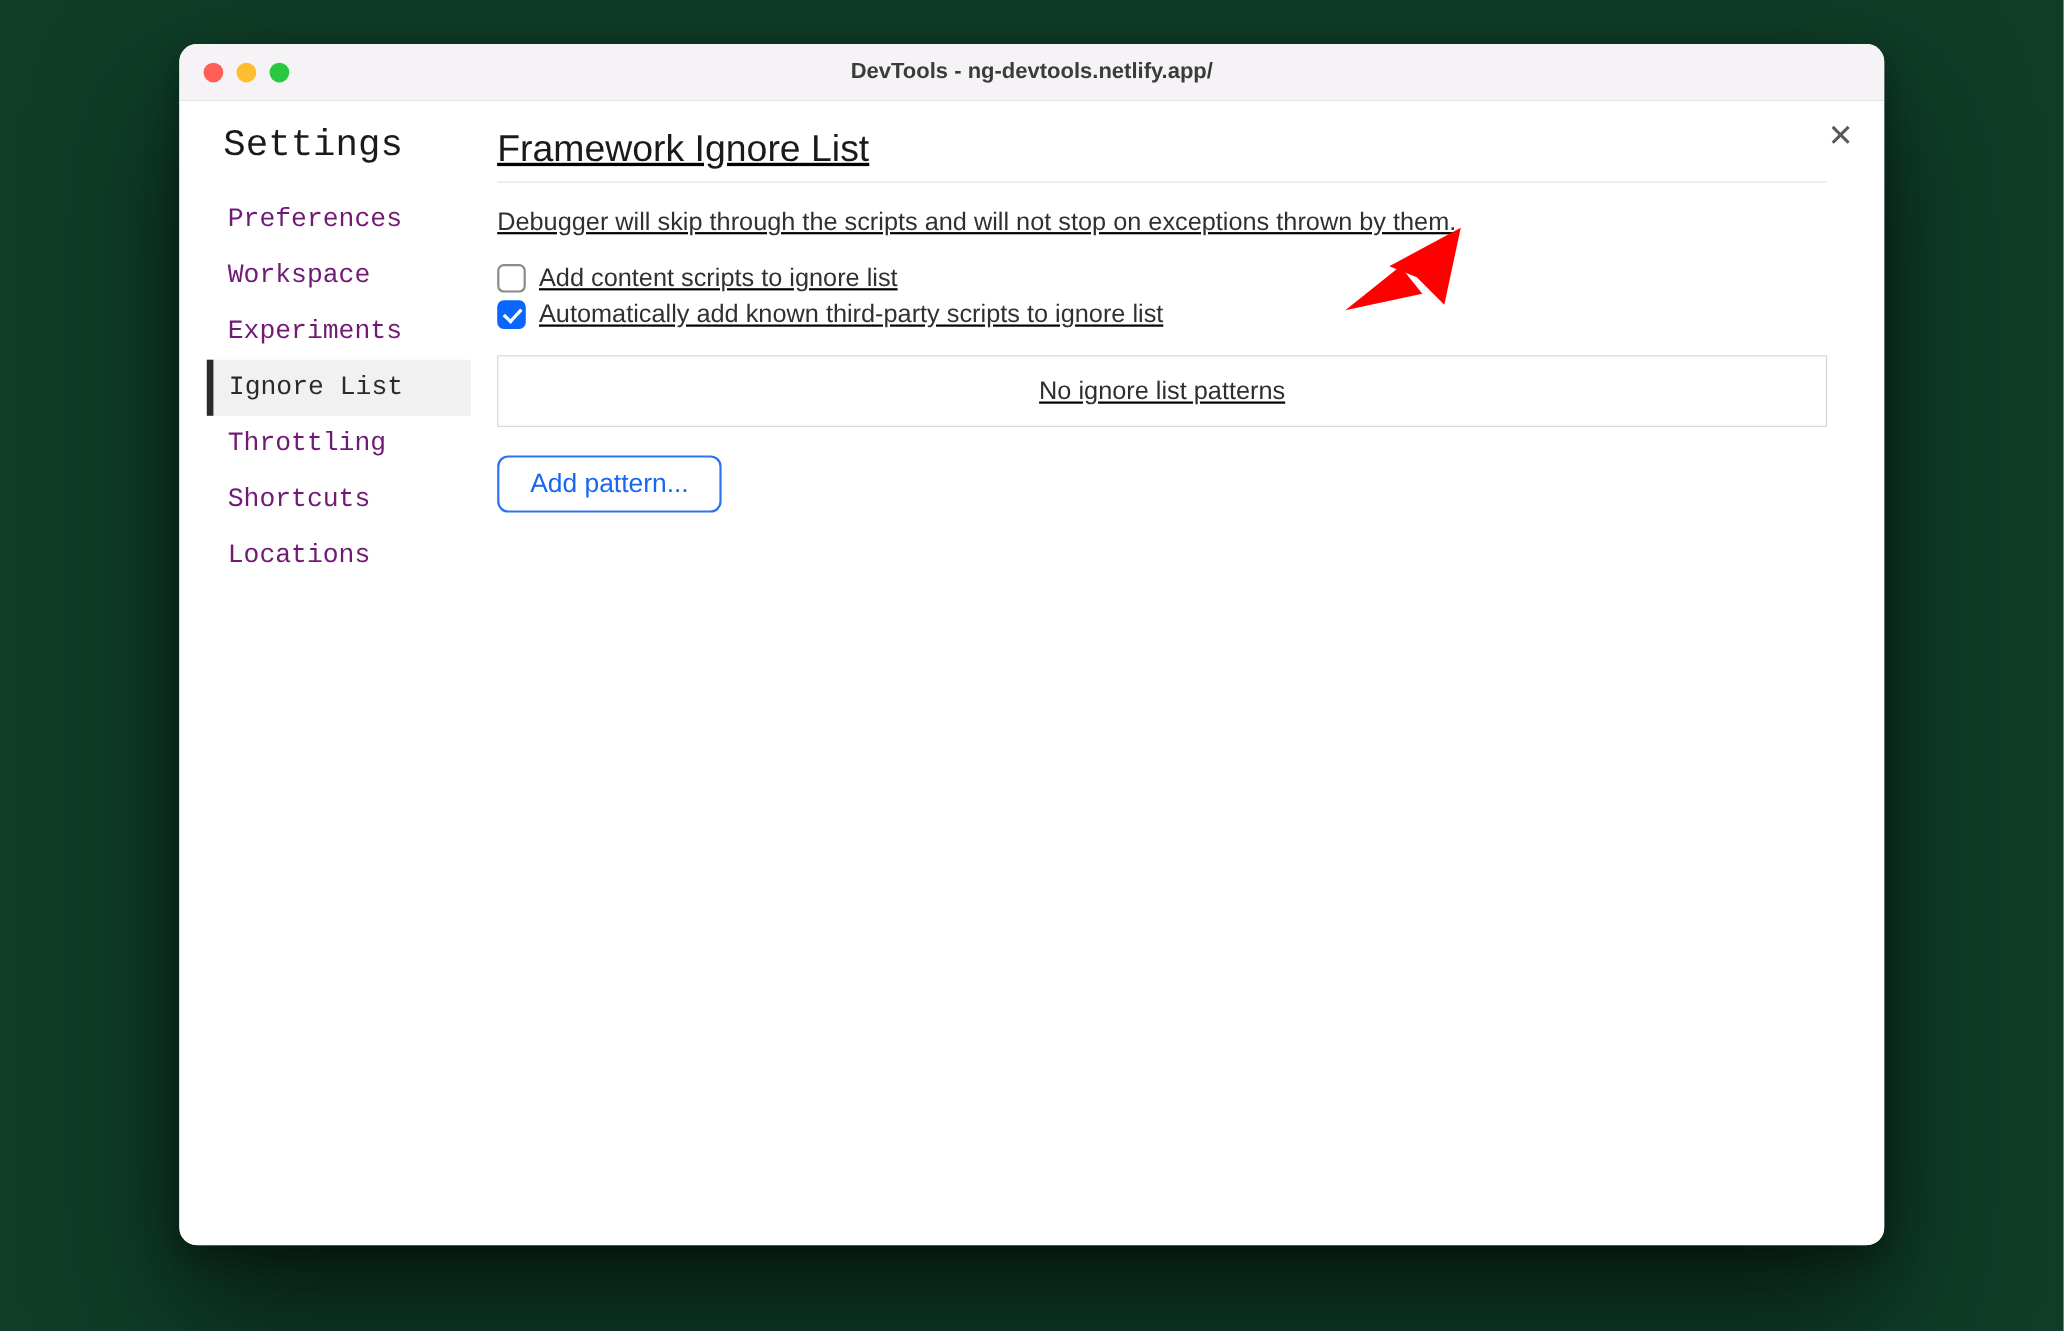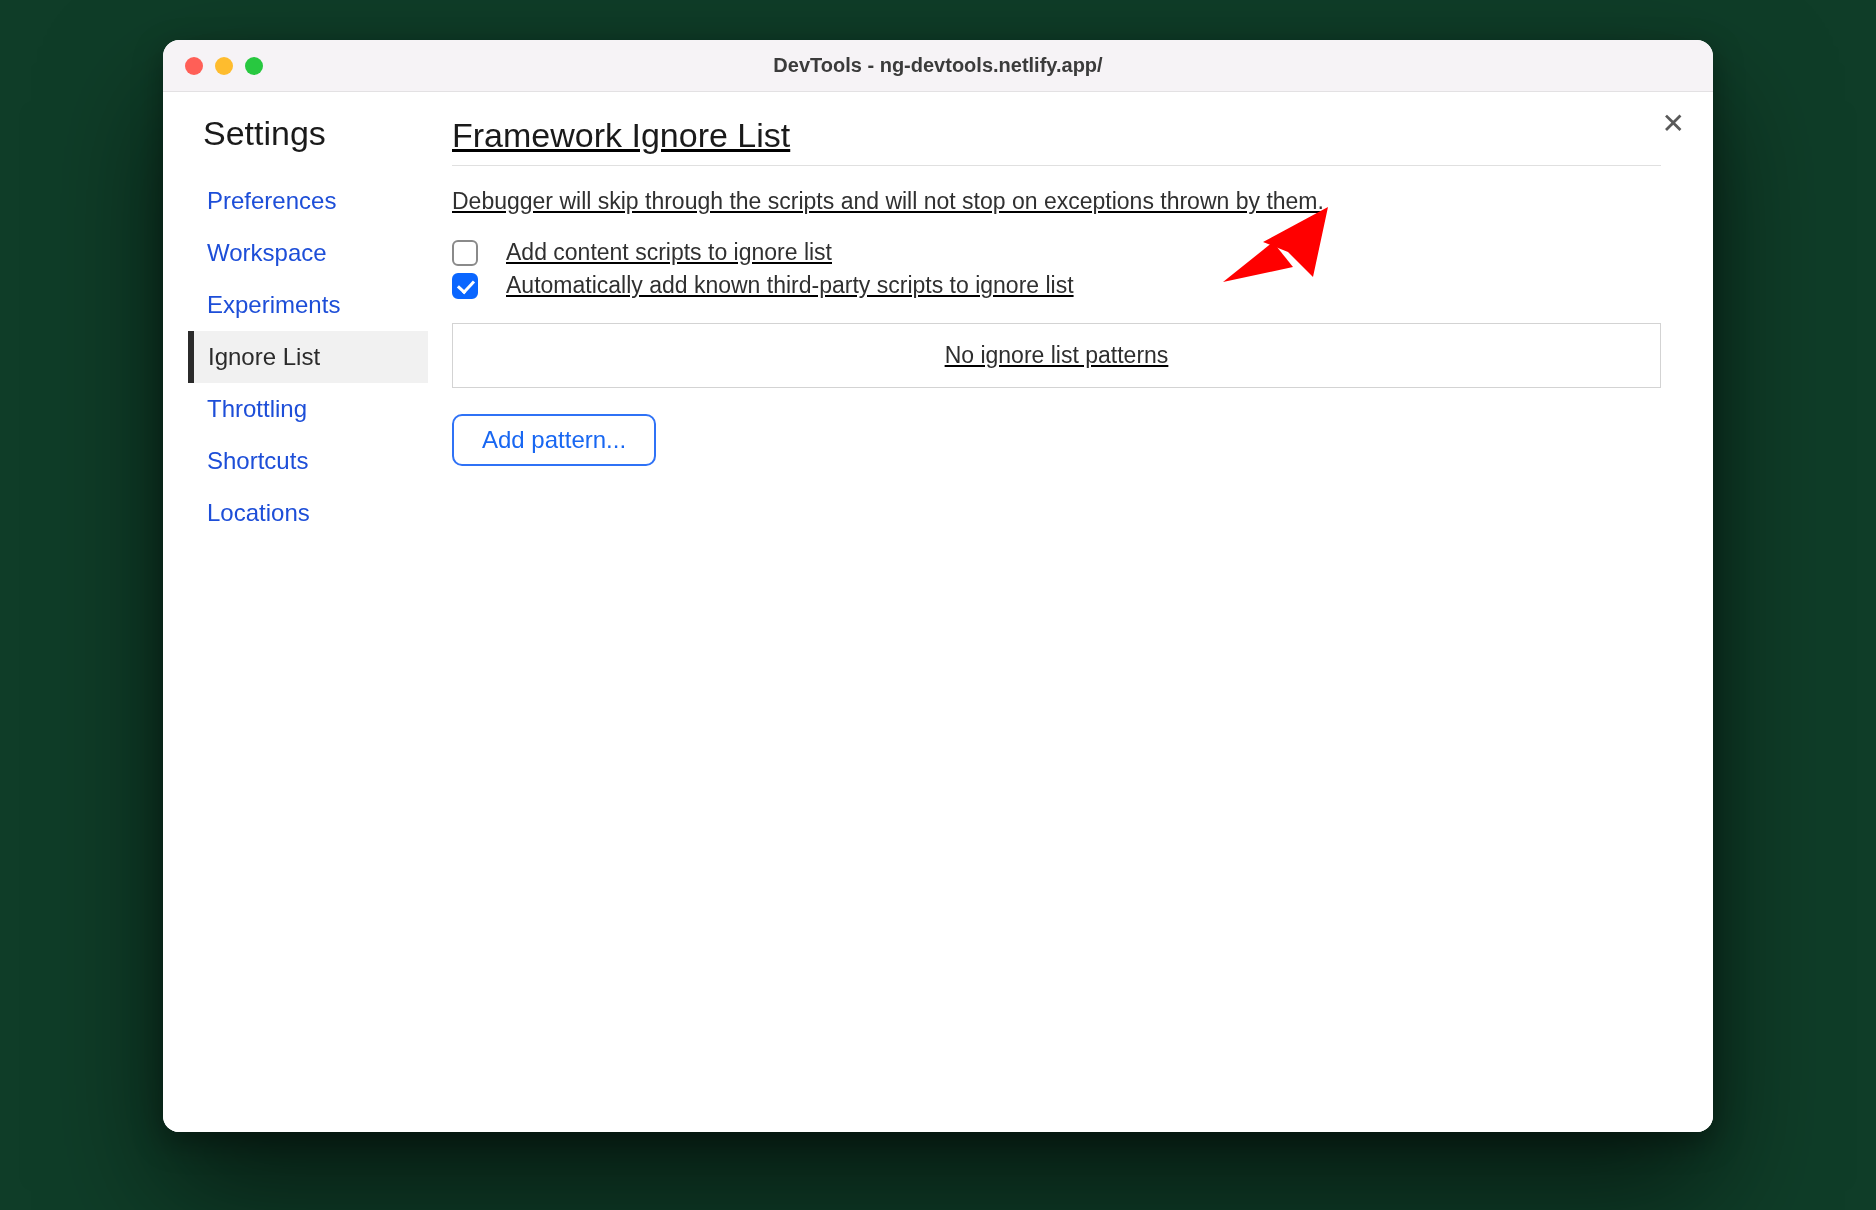--- a/index.html
+++ b/index.html
@@ -64,32 +64,33 @@
       font-size: 28px;
       color: #595959;
       cursor: pointer;
       line-height: 1;
       font-family: Arial, sans-serif;
     }
     .sidebar {
       width: 265px;
       padding: 22px 0 0 30px;
       flex-shrink: 0;
+      font-family: Liberation Mono, monospace;
     }
     .sidebar-title {
       font-size: 34px;
       font-weight: 400;
       color: #1a1a1a;
       margin-bottom: 22px;
       padding-left: 10px;
     }
     .sidebar-list { list-style: none; }
     .sidebar-item {
       font-size: 24px;
-      color: #1d4ed8;
+      color: #701a75;
       padding: 12px 0 12px 14px;
       cursor: pointer;
       border-left: 5px solid transparent;
       margin-left: -5px;
     }
     .sidebar-item.active {
       background: #f1f1f1;
       color: #2b2b2b;
       border-left: 6px solid #2b2b2b;
     }
@@ -107,21 +108,21 @@
       margin-bottom: 22px;
     }
     .description {
       font-size: 23px;
       color: #303030;
       margin-bottom: 24px;
     }
     .checkbox-row {
       display: flex;
       align-items: center;
-      gap: 28px;
+      gap: 12px;
       margin-bottom: 6px;
     }
     .checkbox {
       width: 26px;
       height: 26px;
       border: 2.5px solid #8a8a8a;
       border-radius: 6px;
       cursor: pointer;
       position: relative;
       flex-shrink: 0;

